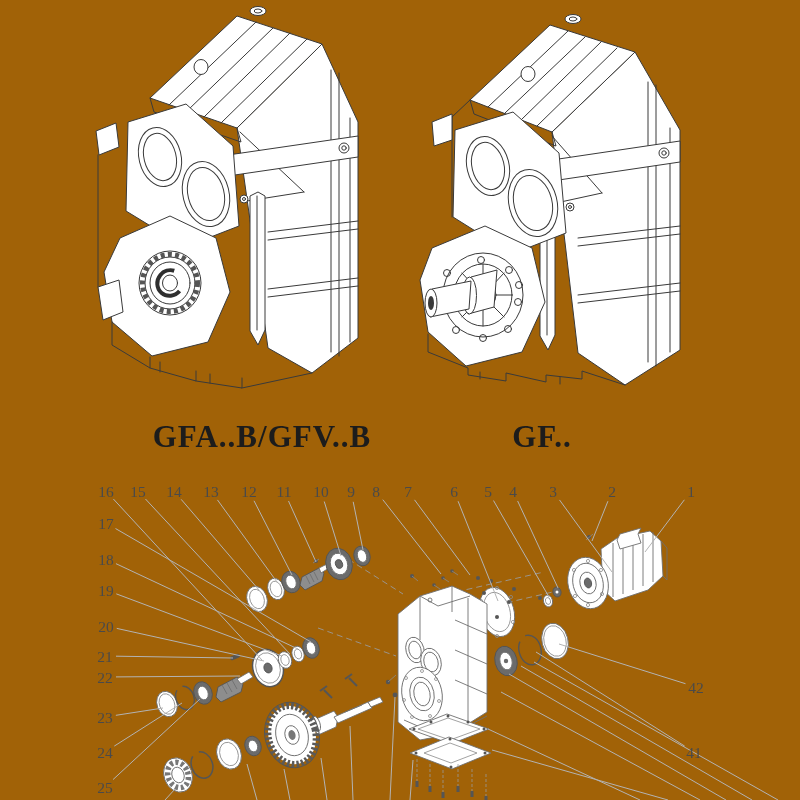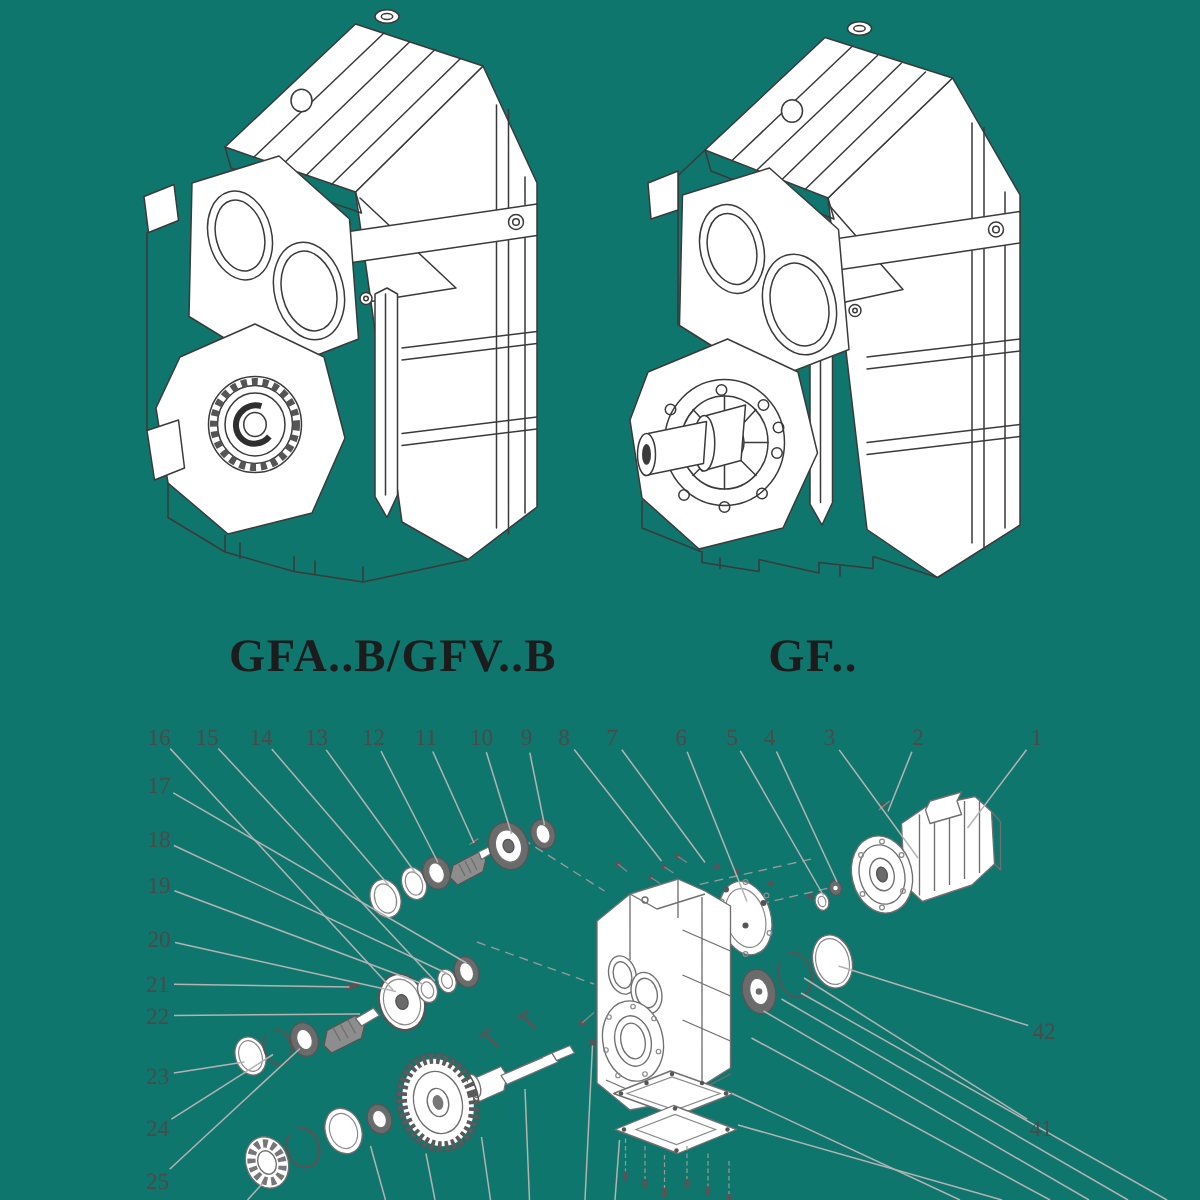--- a/index.html
+++ b/index.html
@@ -1,16 +1,16 @@
 <!DOCTYPE html>
 <html><head>
 <meta charset="utf-8">
 <style>
   html,body{margin:0;padding:0;background:#ffffff;}
-  #canvas{position:relative;width:800px;height:800px;background:#0f766e;overflow:hidden;
+  #canvas{position:relative;width:800px;height:800px;background:#a16207;overflow:hidden;
           font-family:"Liberation Serif", serif;}
   svg{position:absolute;left:0;top:0;}
   .art{stroke:#3a3a3a;stroke-width:1;fill:none;stroke-linejoin:round;stroke-linecap:round;}
   .artf{stroke:#3a3a3a;stroke-width:1;fill:#ffffff;stroke-linejoin:round;}
   .lite{stroke:#8a8a8a;stroke-width:0.8;fill:none;}
   .exl{stroke:#6f6f6f;stroke-width:0.9;fill:none;stroke-linejoin:round;}
   .exf{stroke:#6f6f6f;stroke-width:0.9;fill:#ffffff;stroke-linejoin:round;}
   .dark{stroke:#555555;stroke-width:0.9;fill:#6b6b6b;}
   .mid{stroke:#555555;stroke-width:0.9;fill:#8d8d8d;}
   .leader{stroke:#b3b3b3;stroke-width:1;fill:none;}

